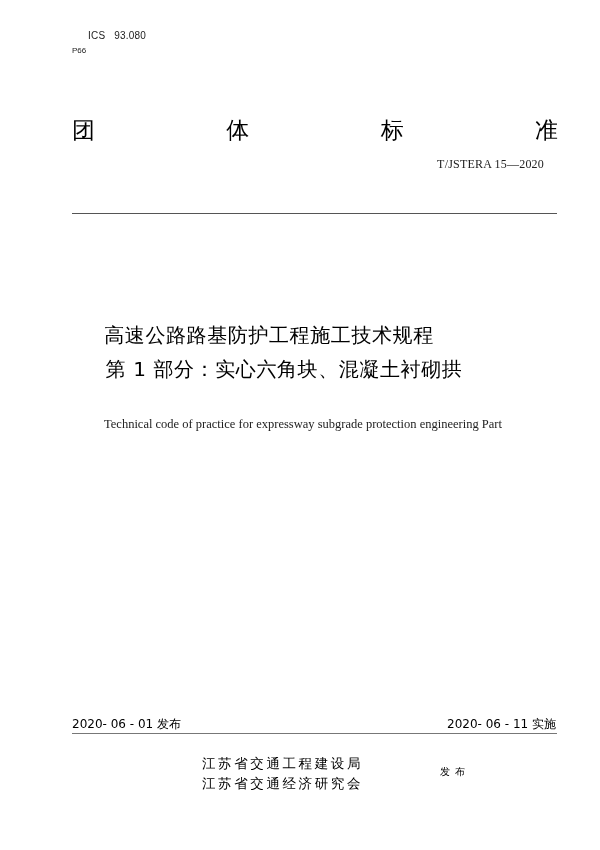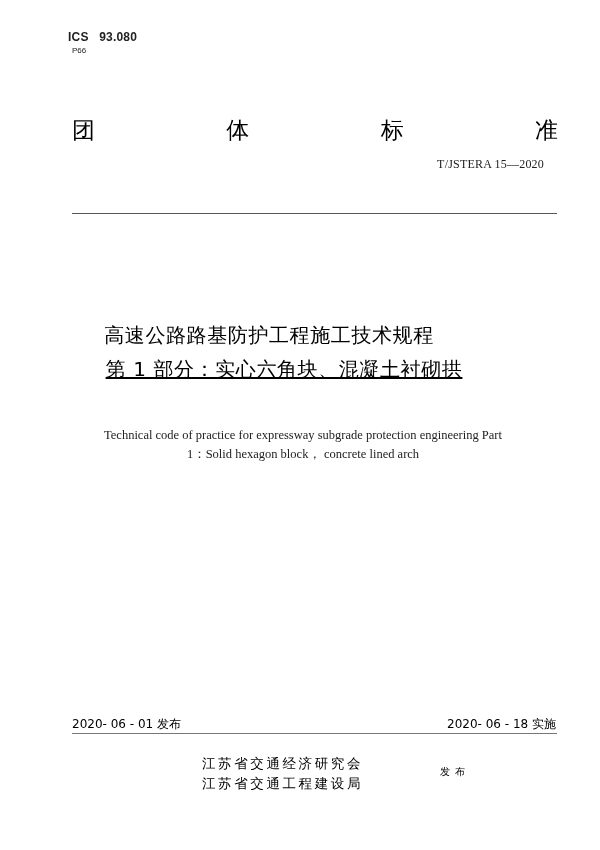--- a/index.html
+++ b/index.html
@@ -11,26 +11,25 @@
       width: 600px;
       height: 850px;
       position: relative;
       overflow: hidden;
       color: #000000;
       font-family: "DejaVu Sans", "Liberation Sans", sans-serif;
     }
     .abs { position: absolute; }
 
     .ics {
-      left: 68px; top: 30px;
-      font-size: 12px;
+      left: 88px; top: 30px;
+      font-size: 10px;
       letter-spacing: 0.2px;
       color: #222;
       font-family: "Liberation Sans", sans-serif;
-      font-weight: bold;
     }
     .ccs {
       left: 72px; top: 46px;
       font-size: 8px;
       color: #222;
       font-family: "Liberation Sans", sans-serif;
     }
 
     .heading {
       left: 72px; top: 115px;
@@ -62,32 +61,32 @@
     .title-cn {
       left: 0; top: 318px;
       width: 552px;
       text-align: center;
       font-size: 20px;
       line-height: 34px;
       letter-spacing: 0.6px;
     }
     .title-cn div { white-space: nowrap; }
     .title-cn .l1 { padding-left: 0px; padding-right: 14px; }
-    .title-cn .l2 { padding-left: 16px; text-decoration: underline; }
+    .title-cn .l2 { padding-left: 16px; }
 
     .title-en {
       left: 60px; top: 415px;
       width: 486px;
       text-align: center;
       font-family: "Liberation Serif", serif;
       font-size: 12.5px;
       line-height: 19px;
       color: #222;
     }
-    .title-en .e1 { white-space: nowrap; margin-top: 11px; }
+    .title-en .e1 { white-space: nowrap; }
 
     .date-pub {
       left: 72px; top: 716px;
       font-size: 12px;
       line-height: 16px;
       white-space: pre;
       text-align: center;
     }
     .date-impl {
       right: 44px; top: 716px;
@@ -135,24 +134,23 @@
 
 <div class="abs rule-top"></div>
 
 <div class="abs title-cn">
   <div class="l1">高速公路路基防护工程施工技术规程</div>
   <div class="l2">第 1 部分：实心六角块、混凝土衬砌拱</div>
 </div>
 
 <div class="abs title-en">
   <div class="e1">Technical code of practice for expressway subgrade protection engineering   Part</div>
-  <div class="e2">1：Solid hexagon block， concrete lined arch</div>
 </div>
 
 <div class="abs date-pub">2020- 06 - 01 发布</div>
-<div class="abs date-impl">2020- 06 - 18 实施</div>
+<div class="abs date-impl">2020- 06 - 11 实施</div>
 <div class="abs rule-bottom"></div>
 
 <div class="abs orgs">
+  <div>江苏省交通工程建设局</div>
   <div>江苏省交通经济研究会</div>
-  <div>江苏省交通工程建设局</div>
 </div>
 <div class="abs publish-label">发布</div>
 
 </body></html>

